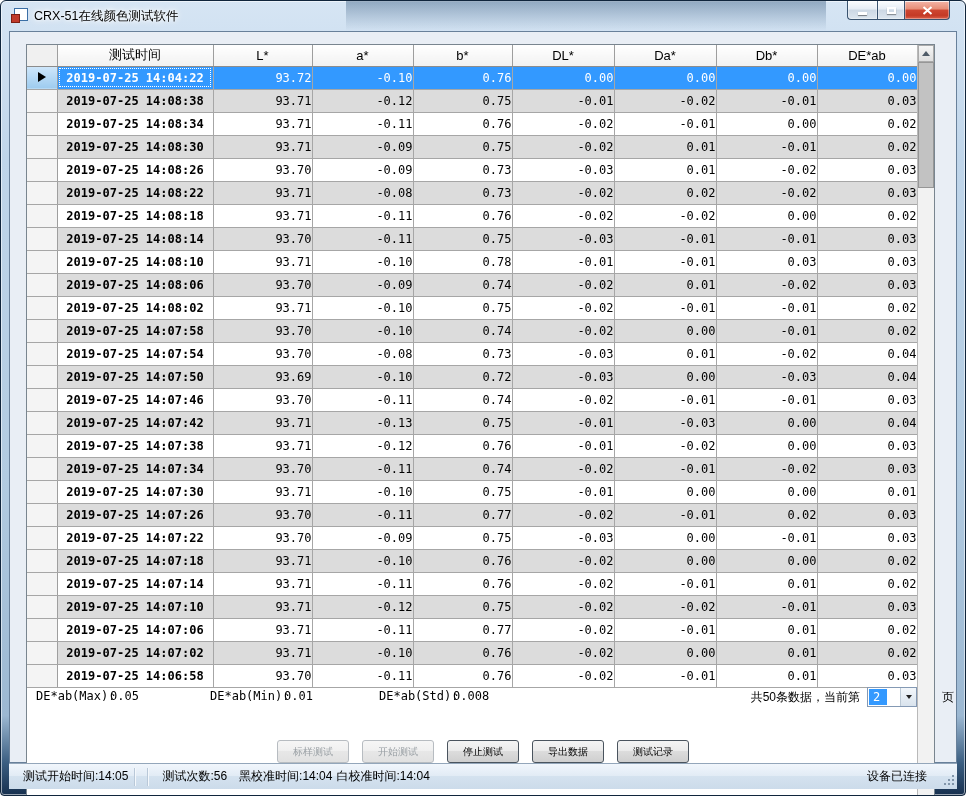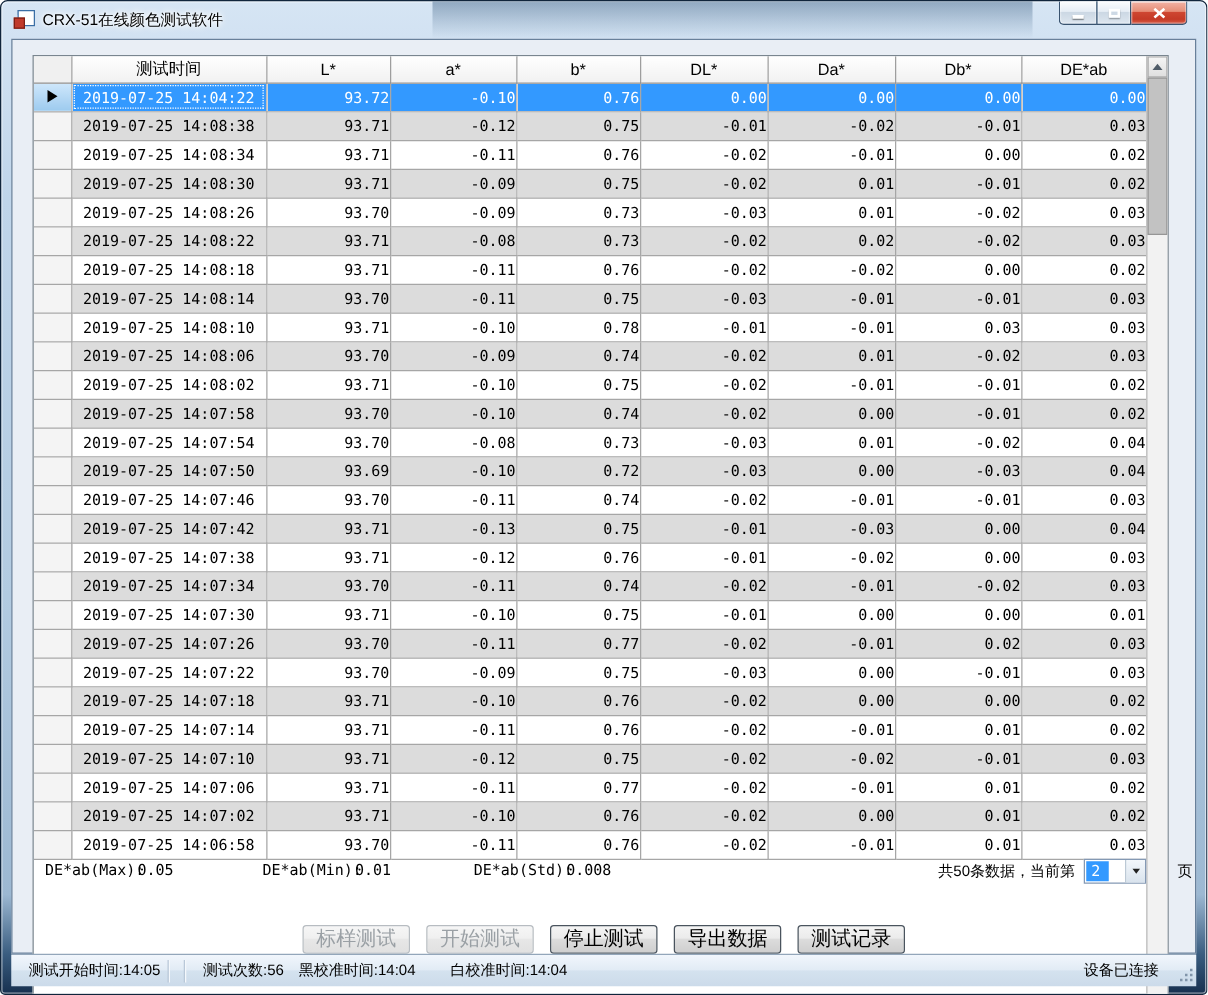--- a/index.html
+++ b/index.html
@@ -50,21 +50,21 @@
   table.dg th.corner{background:#f0f0f0;}
   table.dg td{height:23px;border-right:1px solid #a6a6a6;border-bottom:1px solid #a6a6a6;
      font-family:"DejaVu Sans Mono",monospace;font-size:12px;color:#000;padding:0;}
   td.rowhead{background:#f4f4f4;border-right:1px solid #9e9e9e !important;border-bottom:1px solid #c9c9c9;
      text-align:center;vertical-align:middle;}
   tr.alt td{background:#dcdcdc;}
   tr.alt td.rowhead{background:#f4f4f4;}
   tr.selected td{background:#3399ff;color:#fff;}
   tr.selected td.rowhead{background:linear-gradient(180deg,#cfe7fb,#9dcbef);}
   tr.selected td.c-time{outline:1px dotted #fff;outline-offset:-3px;}
-  td.c-time{text-align:center;}
+  td.c-time{text-align:center;font-weight:bold;}
   td.c-num{text-align:right;padding-right:12px;}
   .row-arrow{display:inline-block;width:0;height:0;border-left:8px solid #000;
      border-top:5px solid transparent;border-bottom:5px solid transparent;margin-top:2px;}
 
   
   .vscroll{position:absolute;top:0;right:0;bottom:0;width:17px;background:#f2f2f2;border-left:1px solid #b9b9b9;box-sizing:border-box;}
   .sb-btn{position:absolute;left:0;width:16px;height:17px;background:linear-gradient(180deg,#f5f5f5,#dfdfdf);
      border:1px solid #aaaaaa;box-sizing:border-box;display:flex;align-items:center;justify-content:center;}
   .sb-up{top:0;} .sb-down{bottom:0;}
   .tri-up{width:0;height:0;border-left:4px solid transparent;border-right:4px solid transparent;border-bottom:5px solid #4f5b67;}
@@ -83,33 +83,33 @@
   .combo{position:absolute;left:857px;top:0;width:50px;height:20px;background:#fff;border:1px solid #8499b4;
      box-sizing:border-box;display:flex;align-items:center;}
   .combo .val{width:18px;height:16px;margin-left:1px;background:#3399ff;color:#fff;font-size:12px;
      display:flex;align-items:center;padding-left:4px;box-sizing:border-box;}
   .combo .dd{margin-left:auto;width:15px;height:18px;display:flex;align-items:center;justify-content:center;
      background:linear-gradient(180deg,#f3f7fb,#d9e3ed);border-left:1px solid #bcc9d5;}
   .tri-dd{width:0;height:0;border-left:3.5px solid transparent;border-right:3.5px solid transparent;border-top:4px solid #222;}
 
   
   .btn-row{position:absolute;left:0;right:0;top:708px;display:flex;justify-content:center;gap:13px;}
-  .cmd{min-width:72px;height:23px;font-size:16px;font-family:"Liberation Sans",sans-serif;color:#000;
+  .cmd{min-width:72px;height:23px;font-size:10px;font-family:"Liberation Sans",sans-serif;color:#000;
      background:linear-gradient(180deg,#f4f4f4,#ebebeb 45%,#dcdcdc 50%,#cfcfcf);
      border:1px solid #4a545e;border-radius:3px;padding:0 10px;box-sizing:border-box;}
   .cmd.disabled{color:#9aa0a5;border-color:#b7bcc1;
      background:linear-gradient(180deg,#f6f6f6,#f0f0f0 45%,#e7e7e7 50%,#e1e1e1);}
 
   
   .statusbar{position:absolute;left:8px;right:8px;bottom:6px;height:26px;box-sizing:border-box;
      background:linear-gradient(180deg,#f1f6fc,#e1ebf5 49%,#d4e2ef 50%,#ccdbea);
      border-top:1px solid #93a6ba;display:flex;align-items:center;padding:0 14px;font-size:12px;color:#000;}
   .statusbar .sep{width:1px;height:18px;background:#b9c8d8;box-shadow:1px 0 0 #f4f8fc;margin:0 6px;}
   .statusbar .item{white-space:nowrap;}
-  .st-count{margin-left:8px;} .st-black{margin-left:12px;} .st-white{margin-left:28px;text-align:right;}
+  .st-count{margin-left:8px;} .st-black{margin-left:12px;} .st-white{margin-left:4px;text-align:right;}
   .st-right{margin-left:auto;margin-right:16px;white-space:nowrap;}
   .grip{position:absolute;right:2px;bottom:3px;width:12px;height:12px;}
   .grip::before{content:"";position:absolute;right:1px;bottom:1px;width:2px;height:2px;background:#8195aa;
      box-shadow:-4px 0 0 #8195aa,0 -4px 0 #8195aa,-8px 0 0 #8195aa,-4px -4px 0 #8195aa,0 -8px 0 #8195aa;}
 </style>
 </head>
 <body>
 
 <div class="window">
 

